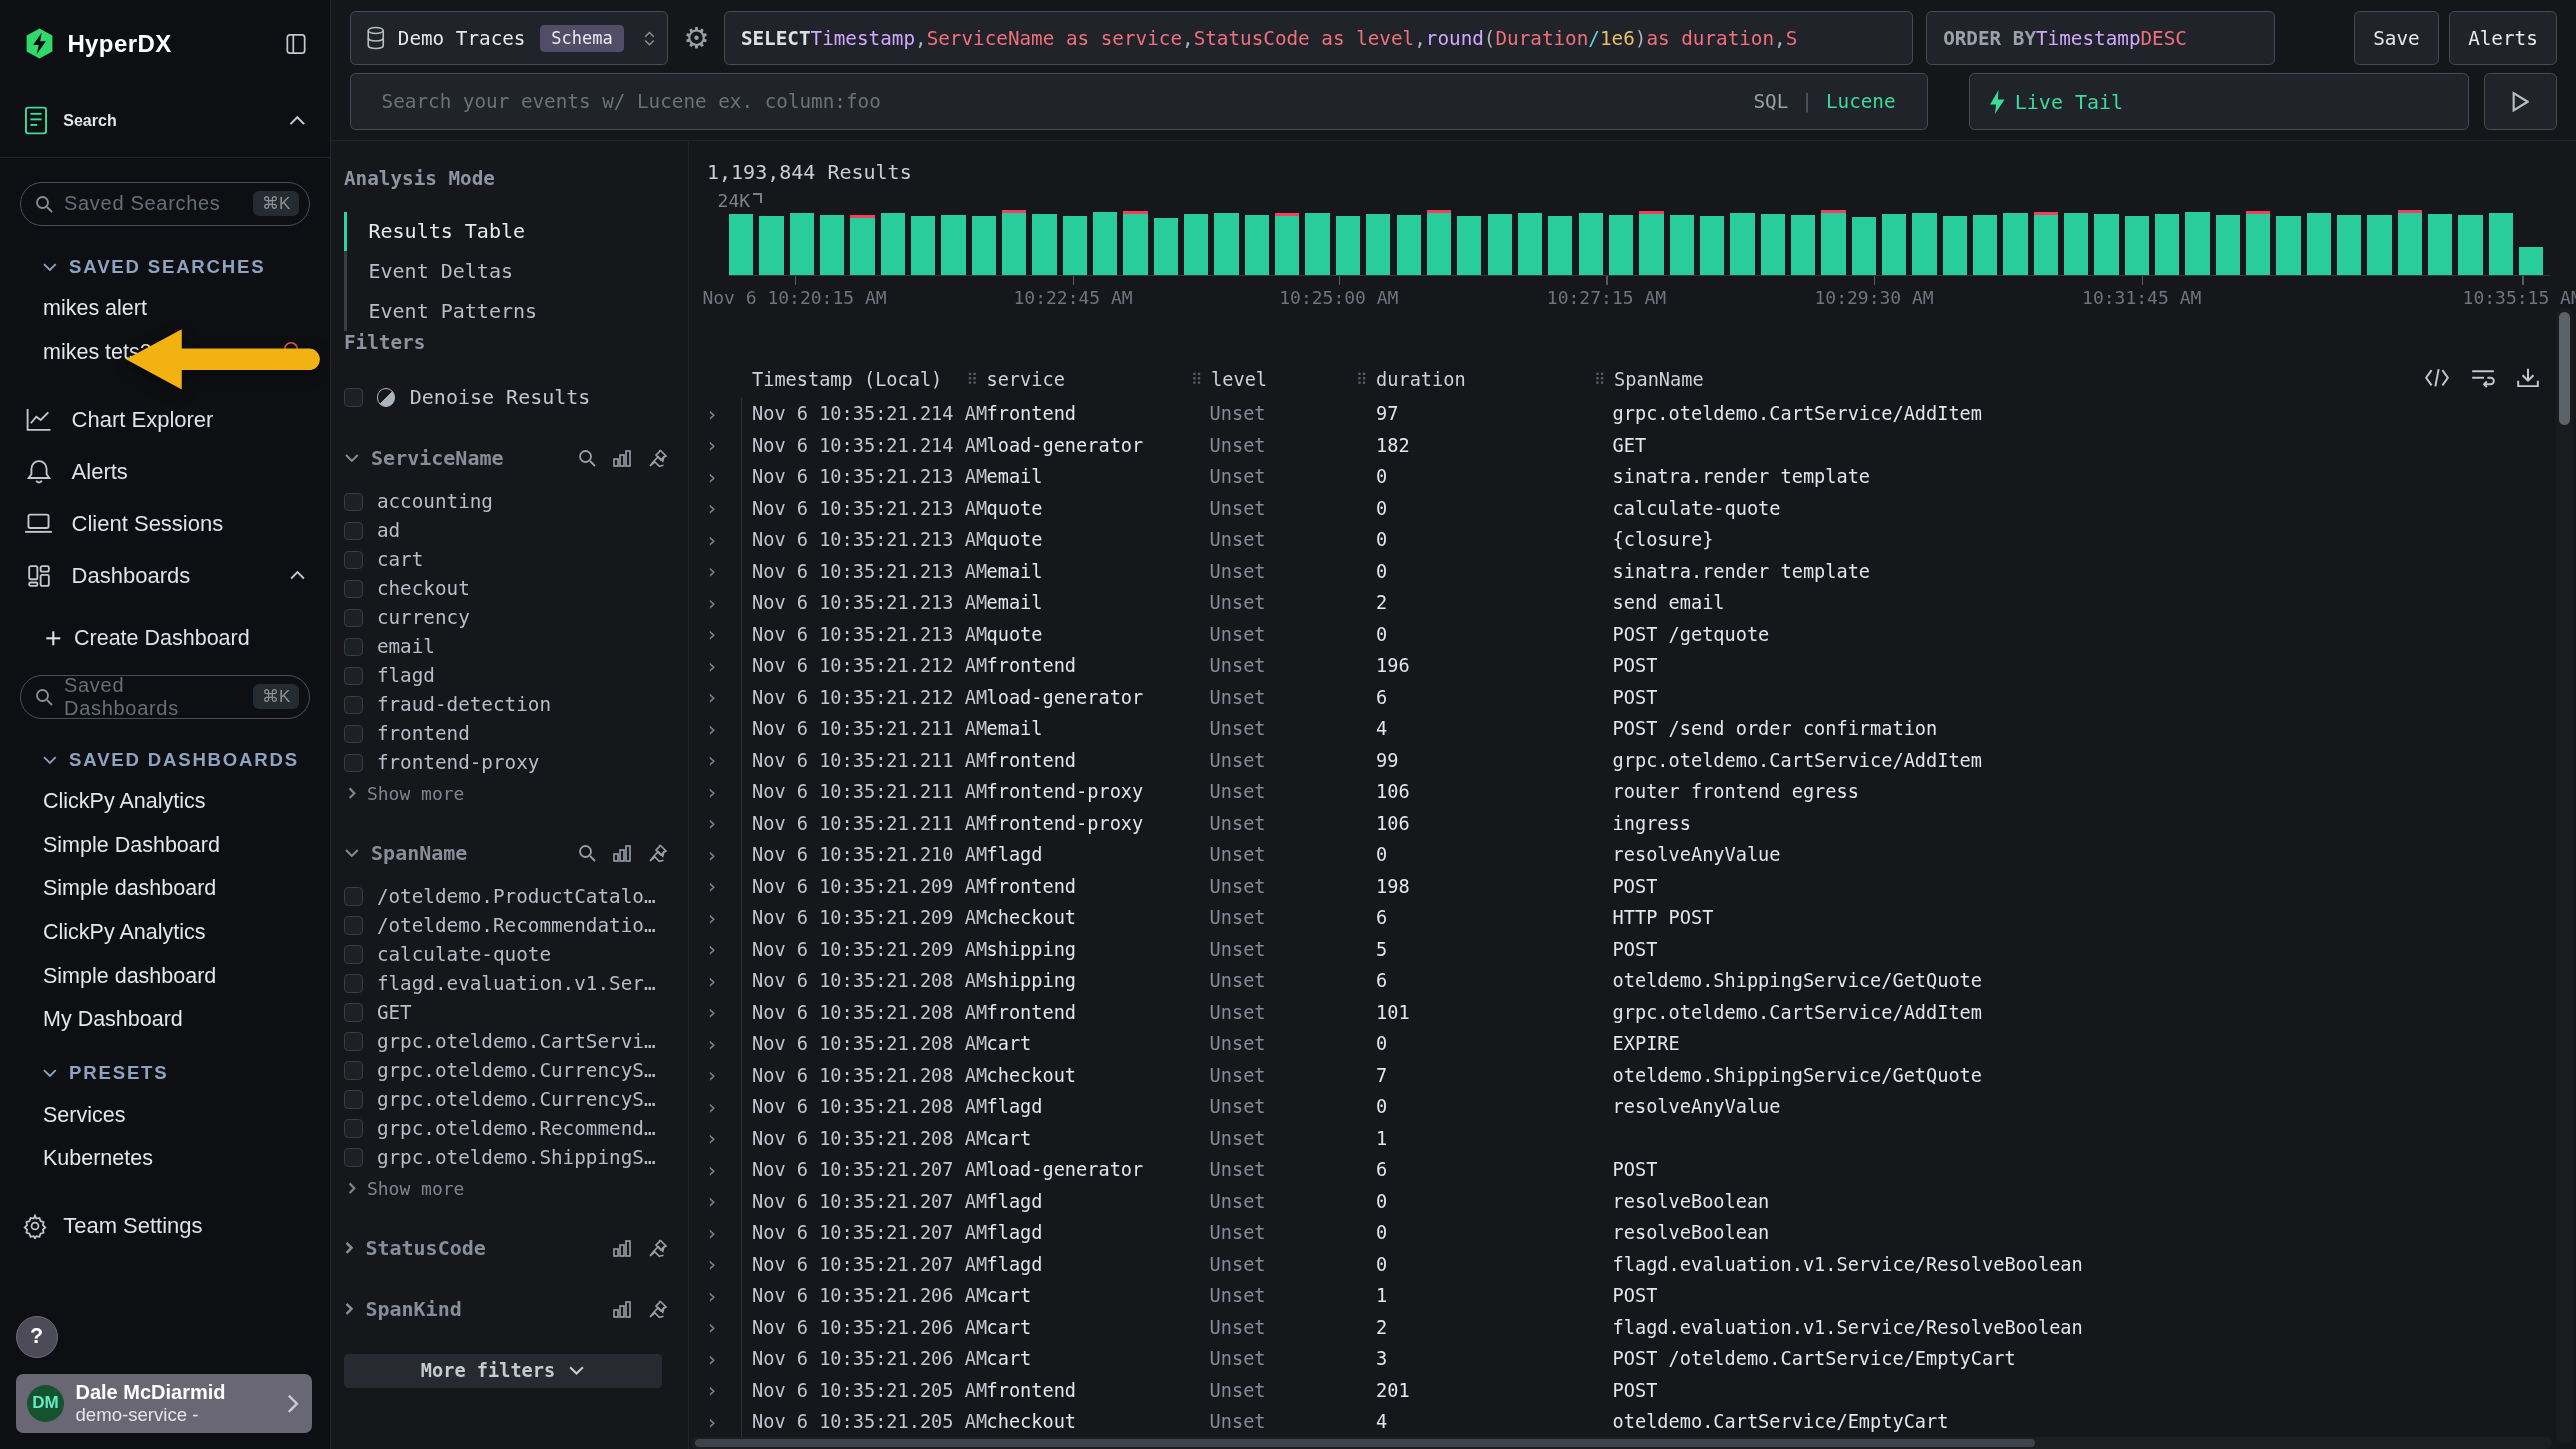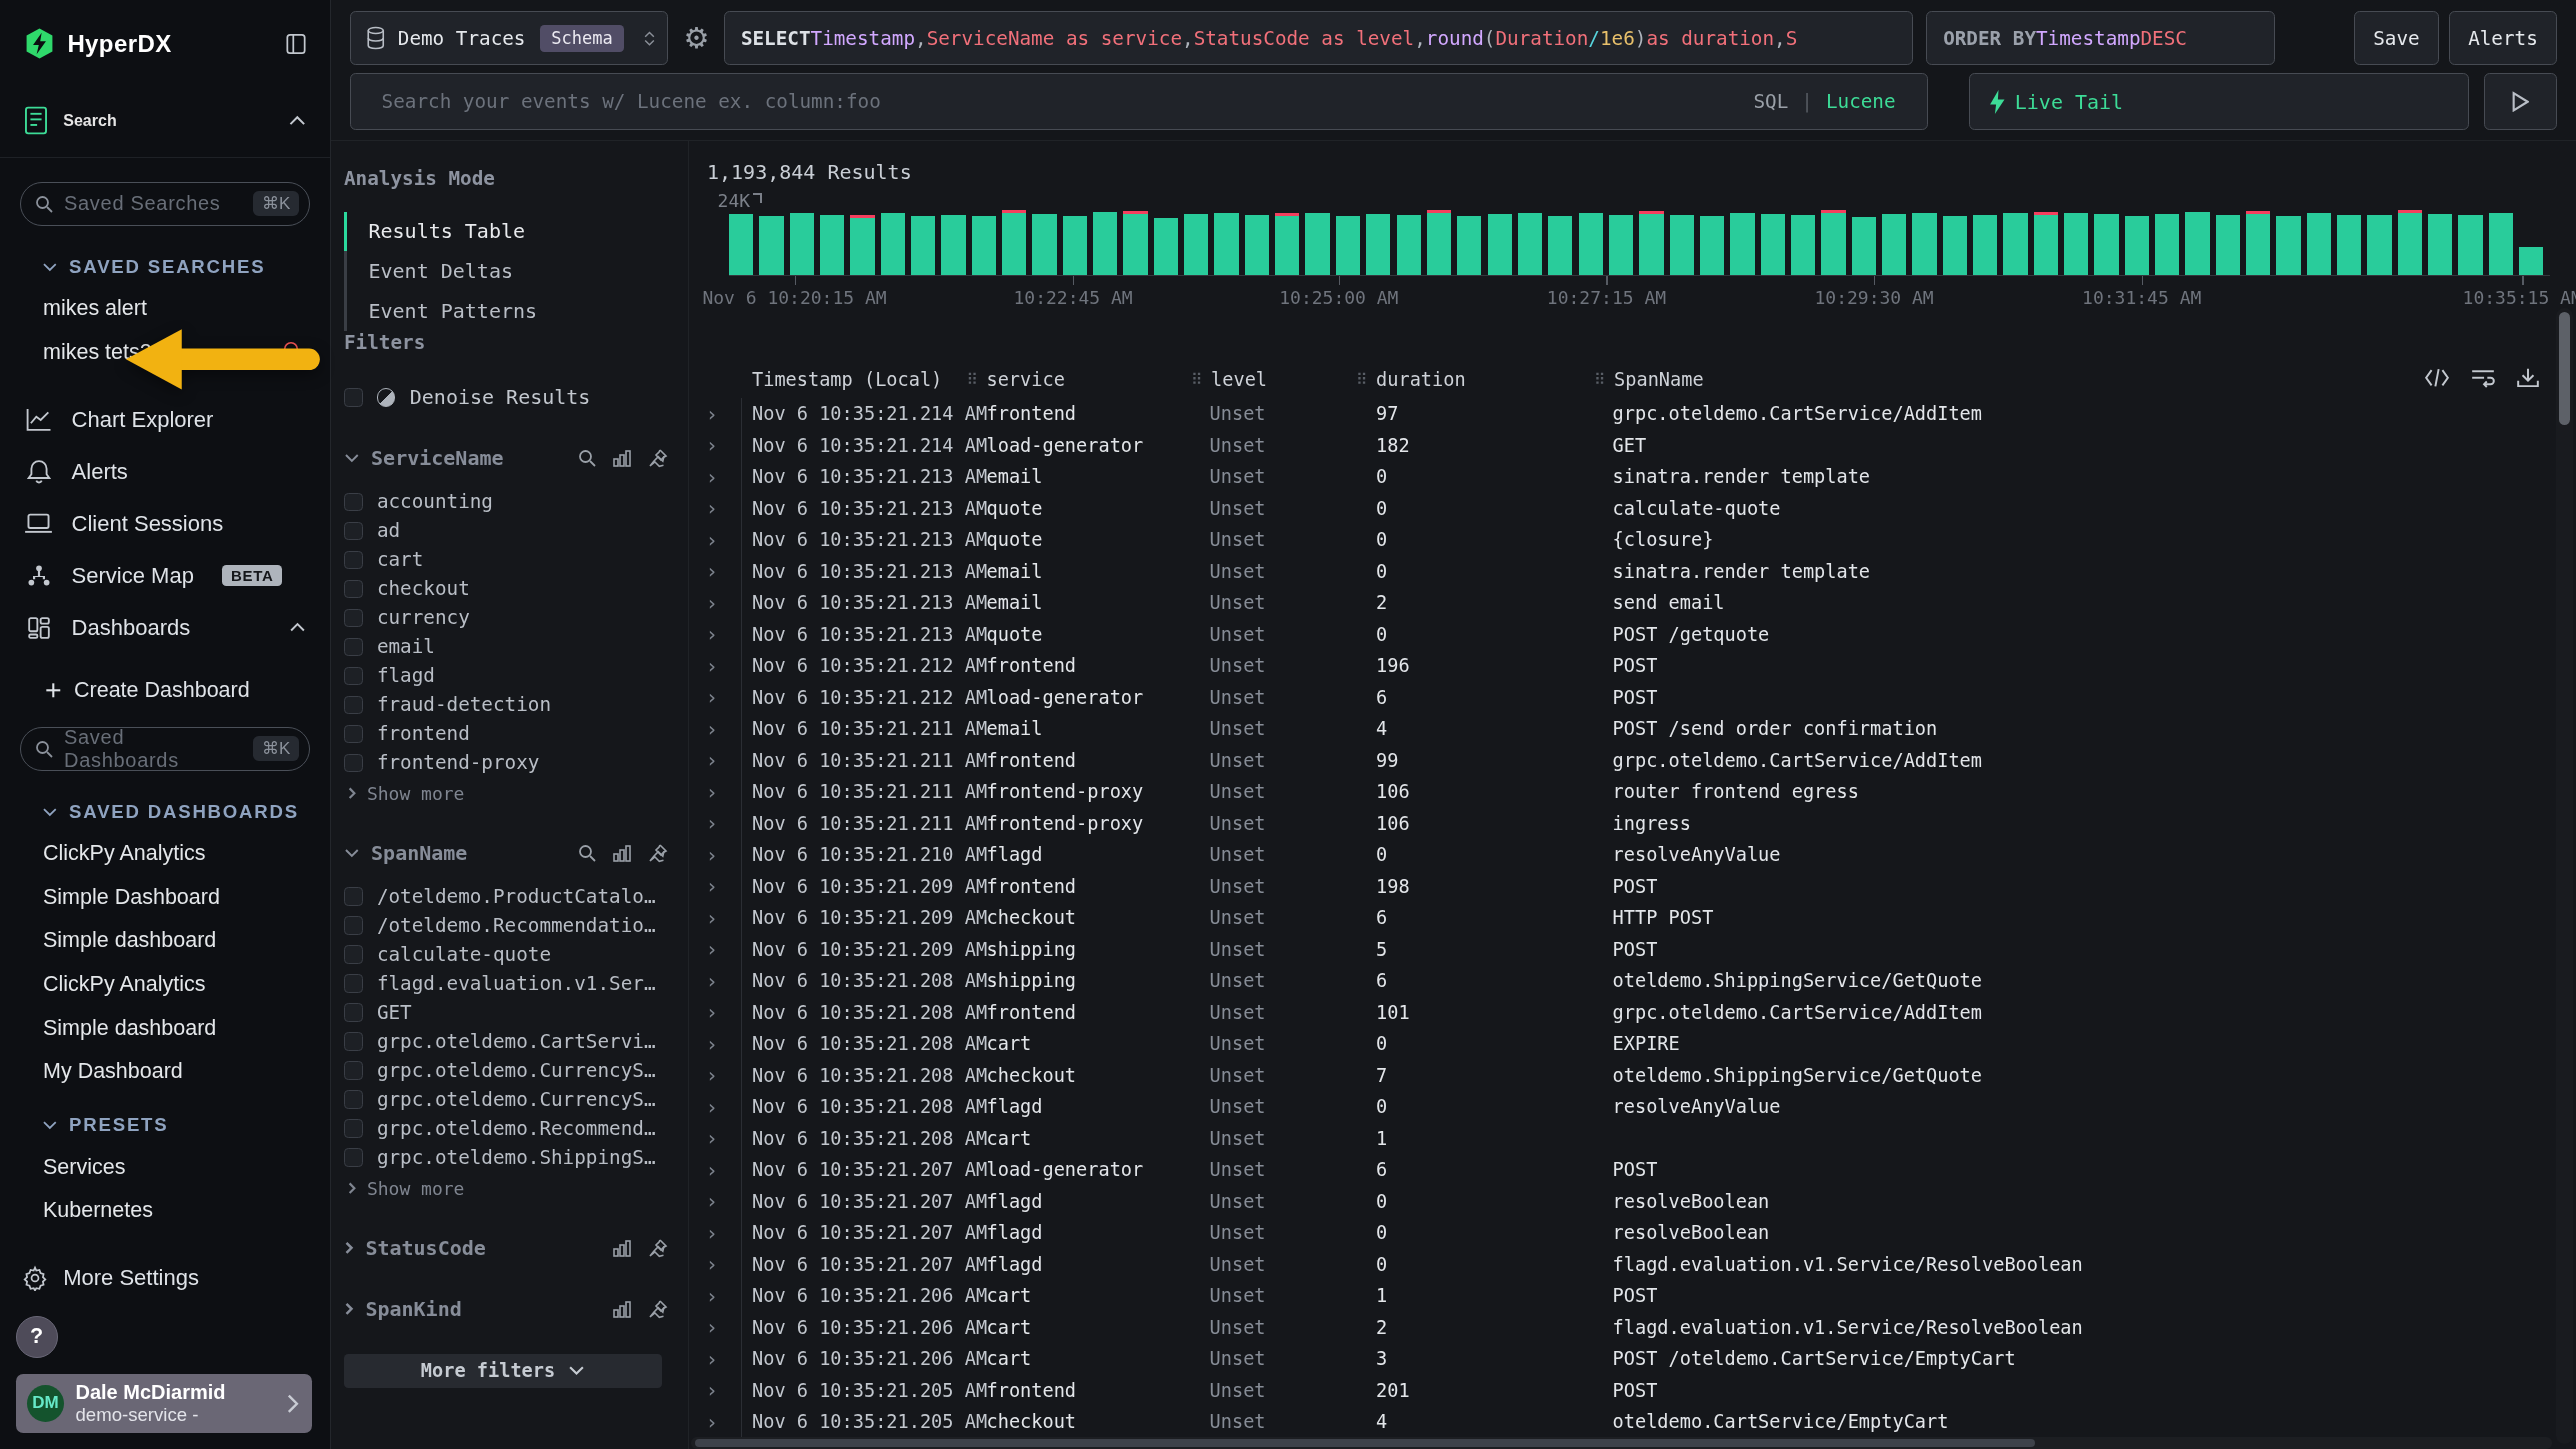--- a/index.html
+++ b/index.html
@@ -219,32 +219,20 @@
         <span class="ic">
           <svg class="icon" width="29" height="23" viewBox="0 0 26 20" fill="none" stroke="#c3c8cf" stroke-width="1.7">
               <rect x="4" y="2" width="18" height="12" rx="1.5"></rect>
               <line x1="1" y1="17.5" x2="25" y2="17.5"></line>
             </svg>
         </span>
         <span>Client Sessions</span>
       </div>
       <div class="nav-item">
         <span class="ic">
-          <svg class="icon" width="24" height="24" viewBox="0 0 22 22" fill="#c3c8cf">
-              <circle cx="11" cy="4" r="2.6"></circle>
-              <circle cx="4" cy="17" r="2.6"></circle>
-              <circle cx="18" cy="17" r="2.6"></circle>
-              <path d="M10 6.5h2V11h4.5v3h-2v-2H7.5v2h-2v-3H10z" fill="#c3c8cf"></path>
-            </svg>
-        </span>
-        <span>Service Map</span>
-        <span class="beta">BETA</span>
-      </div>
-      <div class="nav-item">
-        <span class="ic">
           <svg class="icon" width="24" height="24" viewBox="0 0 22 22" fill="none" stroke="#c3c8cf" stroke-width="1.7">
               <rect x="2" y="2" width="7.5" height="12" rx="1.5"></rect>
               <rect x="2" y="17" width="7.5" height="3" rx="1.2"></rect>
               <rect x="12.5" y="2" width="7.5" height="5" rx="1.5"></rect>
               <rect x="12.5" y="10" width="7.5" height="10" rx="1.5"></rect>
             </svg>
         </span>
         <span>Dashboards</span>
         <span class="chev-ic">
           <svg class="icon" width="17" height="10.7" viewBox="0 0 16 10" fill="none" stroke="#c3c8cf" stroke-width="1.8">
@@ -317,21 +305,21 @@
         </div>
       </div>
 
     <div class="team">
       <span>
         <svg class="icon" width="26" height="26" viewBox="0 0 24 24" fill="none" stroke="#c3c8cf" stroke-width="1.6">
             <circle cx="12" cy="12" r="3.2"></circle>
             <path d="M12 2.5l1.2 2.7 2.9-.6 1 2.8 2.8 1-.6 2.9 2.2 2-2.2 2 .6 2.9-2.8 1-1 2.8-2.9-.6-1.2 2.1-1.2-2.1-2.9.6-1-2.8-2.8-1 .6-2.9-2.2-2 2.2-2-.6-2.9 2.8-1 1-2.8 2.9.6z"></path>
           </svg>
       </span>
-      <span>More Settings</span>
+      <span>Team Settings</span>
     </div>
 
     <div class="sb-bottom">
       <div class="help-btn">?</div>
       <div class="user-card">
         <div class="avatar">DM</div>
         <div>
           <div class="user-name">Dale McDiarmid</div>
           <div class="user-sub">demo-service -</div>
         </div>

